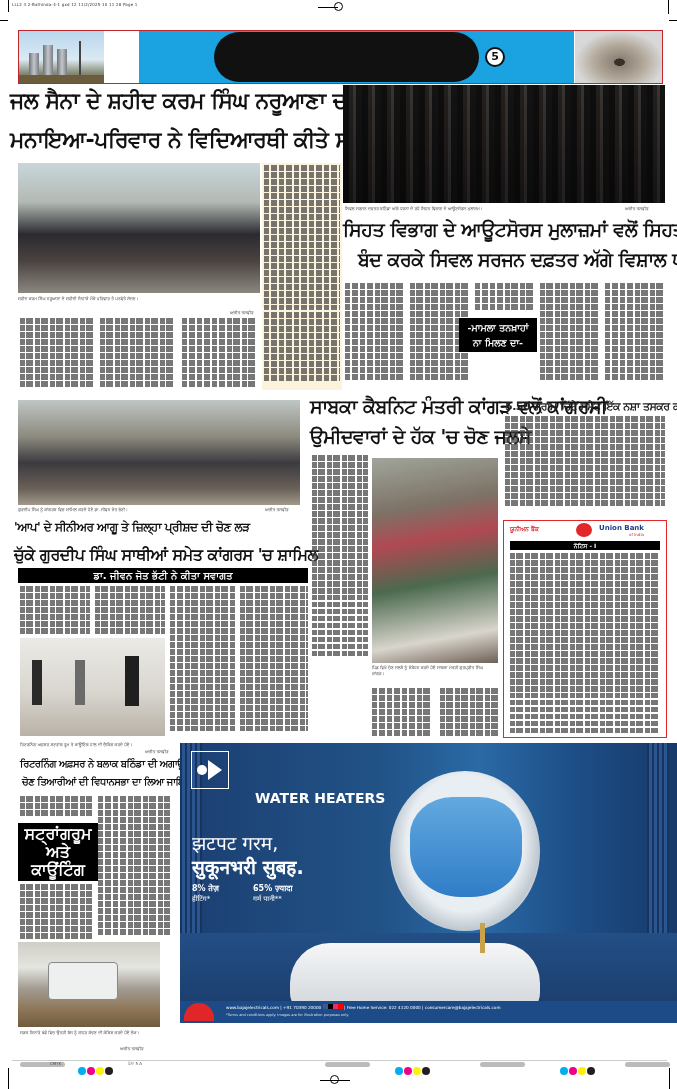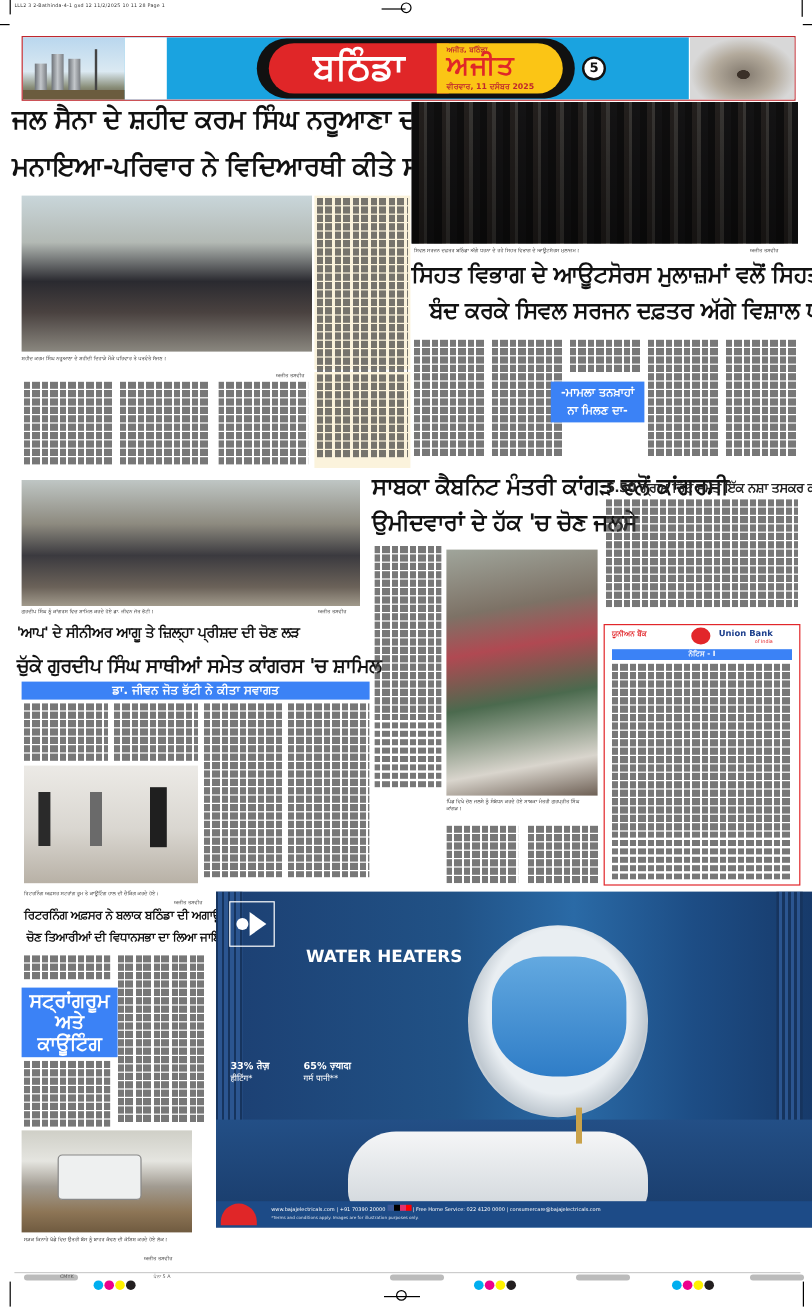--- a/index.html
+++ b/index.html
@@ -26,21 +26,21 @@
   
   .hl { font-weight: bold; color: #111; letter-spacing: -0.5px; white-space: nowrap; }
   .hl1 { left: 10px; top: 88px; font-size: 22px; line-height: 26px; }
   .photo { background: linear-gradient(160deg,#6f6a63,#a59d90 30%,#5d5a55 55%,#8b7f70 80%,#4e4a45); }
   .crowd { background: repeating-linear-gradient(90deg,#2d2b2c 0 6px,#6a5e58 6px 10px,#a7a099 10px 13px,#3c3a3d 13px 19px), linear-gradient(#555,#333); background-blend-mode: multiply; }
   .caption { font-size: 4.2px; line-height: 5.5px; color: #222; }
   .credit { font-size: 4.2px; color: #222; }
   .textcol { font-size: 3.8px; line-height: 5.8px; color: #222; text-align: justify; overflow: hidden; }
   .textcol span { display:block; height: 5.8px; background: repeating-linear-gradient(90deg,#3d3d3d 0 5px,transparent 5px 6.5px,#3d3d3d 6.5px 13px,transparent 13px 15px); opacity: .7; margin-bottom: 1.2px;}
   .shade { background: #fbf3dc; }
-  .redbar { background: #3b82f6; color: #fff; font-weight: bold; text-align: center; }
+  .redbar { background: #000000; color: #fff; font-weight: bold; text-align: center; }
   
   .ad { left: 180px; top: 743px; width: 497px; height: 280px; background: linear-gradient(90deg,#1c3f72 0%,#215286 40%,#2a6aa6 60%,#1d4d85 80%,#173a6a 100%); overflow: hidden; }
   .ad-stripes { width: 22px; height: 230px; background: repeating-linear-gradient(90deg,#16345e 0 2px,#2b5590 2px 5px); }
   .ad-logo-box { left: 11px; top: 8px; width: 38px; height: 38px; border: 1.5px solid #fff; }
   .ad-brand { left: 58px; top: 8px; font-size: 33px; font-weight: bold; color: #fff; letter-spacing: 3px; font-family: "DejaVu Sans", sans-serif; }
   .ad-sub { left: 75px; top: 47px; font-size: 14px; font-weight: bold; color: #fff; text-align: right; }
   .ad-tag { left: 12px; top: 88px; font-size: 19px; color: #fff; line-height: 24px; }
   .ad-stat { font-size: 8px; color: #fff; font-weight: bold; line-height: 10px; }
   .ad-stat small { font-weight: normal; font-size: 7px; display:block; }
   .heater { left: 210px; top: 28px; width: 150px; height: 160px; border-radius: 50%; background: radial-gradient(ellipse at 50% 45%,#e9eef2 0 55%,#bfc8d0 70%,#f3f5f7 80%); }
@@ -66,26 +66,20 @@
   <div class="abs mh-photo-l">
     <div class="tower" style="left:10px;height:22px"></div>
     <div class="tower" style="left:24px;height:30px"></div>
     <div class="tower" style="left:38px;height:26px"></div>
     <div style="position:absolute;left:60px;bottom:8px;width:2px;height:34px;background:#444"></div>
     <div style="position:absolute;left:0;bottom:0;width:85px;height:8px;background:#6b5c3e"></div>
   </div>
   <div class="abs mh-blue"></div>
   <div class="abs mh-white-l"></div>
   <div class="abs mh-pill"></div>
-  <div class="abs mh-red">ਬਠਿੰਡਾ</div>
-  <div class="abs mh-yellow">
-    <div class="abs mh-small">ਅਜੀਤ, ਬਠਿੰਡਾ</div>
-    <div class="abs mh-title">ਅਜੀਤ</div>
-    <div class="abs mh-date">ਵੀਰਵਾਰ, 11 ਦਸੰਬਰ 2025</div>
-  </div>
   <div class="abs mh-page">5</div>
   <div class="abs mh-photo-r"></div>
 </div>
 
 <div class="abs hl hl1">ਜਲ ਸੈਨਾ ਦੇ ਸ਼ਹੀਦ ਕਰਮ ਸਿੰਘ ਨਰੂਆਣਾ ਦਾ ਸ਼ਹੀਦੀ ਦਿਹਾੜਾ</div>
 <div class="abs hl hl1" style="top:127px">ਮਨਾਇਆ-ਪਰਿਵਾਰ ਨੇ ਵਿਦਿਆਰਥੀ ਕੀਤੇ ਸਨਮਾਨਿਤ</div>
 <div class="abs photo" style="left:18px;top:163px;width:242px;height:130px;background:linear-gradient(180deg,#c9d6da 0%,#b3b9b4 30%,#2a2a30 55%,#4a4240 75%,#8a877f 100%)"></div>
 <div class="abs shade" style="left:262px;top:163px;width:80px;height:145px">
   <div class="textcol" style="padding:2px">
       <span></span>
@@ -481,22 +475,26 @@
 <div class="abs credit" style="left:120px;top:1046px">ਅਜੀਤ ਤਸਵੀਰ</div>
 
 <div class="abs ad">
   <div class="abs ad-stripes" style="left:0;top:0"></div>
   <div class="abs ad-stripes" style="left:467px;top:0"></div>
   <div class="abs ad-logo-box">
     <div style="position:absolute;left:5px;top:13px;width:10px;height:10px;border-radius:50%;background:#fff"></div>
     <div style="position:absolute;left:16px;top:8px;width:0;height:0;border-top:10px solid transparent;border-bottom:10px solid transparent;border-left:14px solid #fff"></div>
   </div>
   <div class="abs ad-sub">WATER HEATERS</div>
+  <div class="abs ad-tag">
+    <div>झटपट गरम,</div>
+    <div style="font-weight:bold">सुकूनभरी सुबह.</div>
+  </div>
   <div class="abs ad-stat" style="left:12px;top:141px">
-    <span>33% तेज़</span>
+    <span>8% तेज़</span>
     <small>हीटिंग*</small>
   </div>
   <div class="abs ad-stat" style="left:73px;top:141px">
     <span>65% ज़्यादा</span>
     <small>गर्म पानी**</small>
   </div>
   <div class="abs heater"></div>
   <div class="abs heater-front"></div>
   <div class="abs" style="left:0;top:190px;width:497px;height:70px;background:linear-gradient(180deg,#234f86,#1b3f6f)"></div>
   <div class="abs tub"></div>

